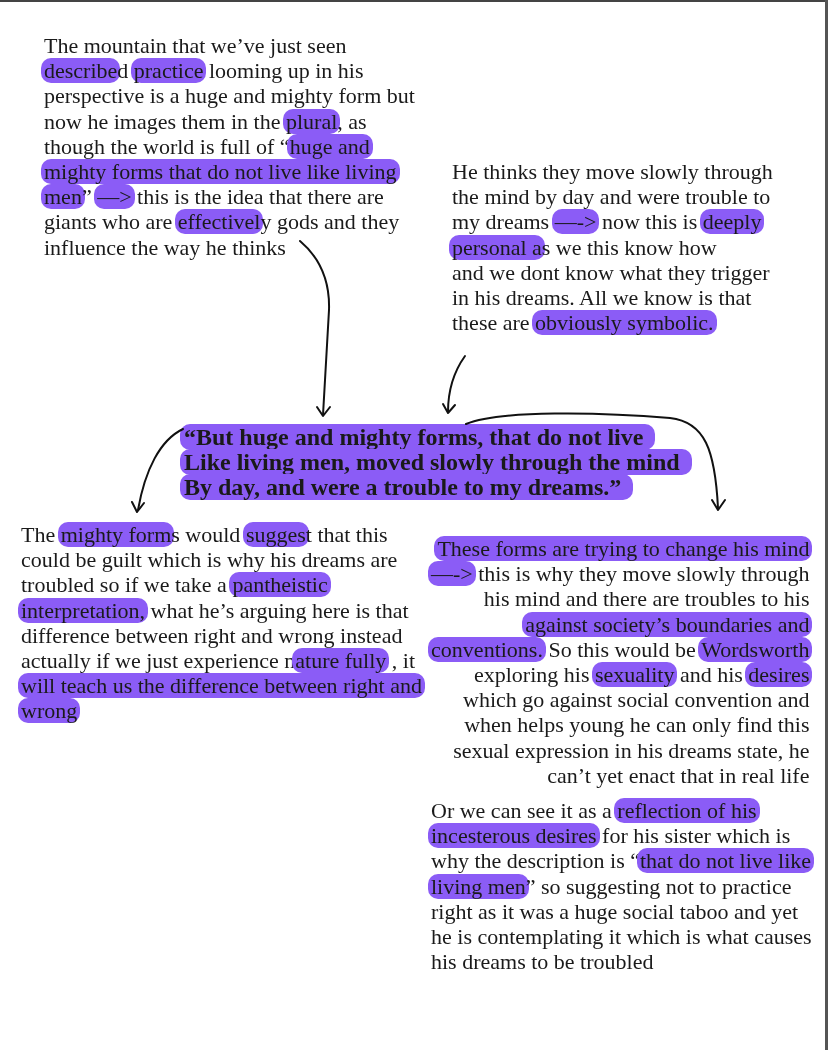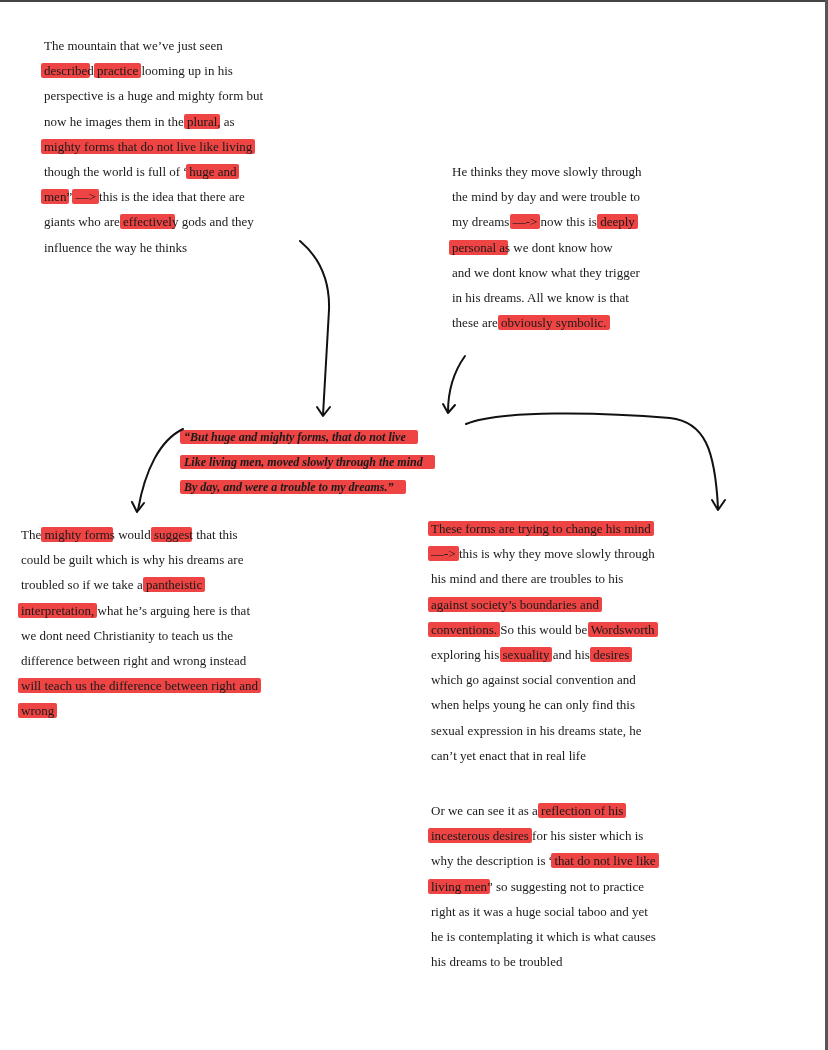--- a/index.html
+++ b/index.html
@@ -4,77 +4,77 @@
 <style>
   html, body { margin: 0; padding: 0; }
   body {
     width: 828px; height: 1050px; position: relative; overflow: hidden;
     background: #ffffff;
     font-family: "Liberation Serif", "DejaVu Serif", serif;
     color: #1a1a1a;
   }
   .frame-top { position: absolute; left: 0; top: 0; width: 828px; height: 2px; background: #444; }
   .frame-right { position: absolute; right: 0; top: 0; width: 3px; height: 1050px; background: #555; }
-  .block { position: absolute; font-size: 13px; line-height: 25.2px; white-space: nowrap; }
+  .block { position: absolute; font-size: 22px; line-height: 25.2px; white-space: nowrap; }
   .line { display: block; height: 25.2px; }
   .hl {
-    background: #ef4444;
-    border-radius: 2px;
+    background: #8b5cf6;
+    border-radius: 10px;
     padding: 0 3px;
     margin: 0 -3px;
     box-decoration-break: clone;
     -webkit-box-decoration-break: clone;
   }
-  .quote { font-weight: bold; font-size: 12px; line-height: 25px; font-style: italic; }
+  .quote { font-weight: bold; font-size: 24px; line-height: 25px; }
   .quote .line { height: 25px; }
   .quote .hl { padding: 0 12px 0 4px; margin: 0 -12px 0 -4px; }
   svg.arrows { position: absolute; left: 0; top: 0; width: 828px; height: 1050px; pointer-events: none; }
 </style>
 </head>
 <body>
 
 <div class="frame-top"></div>
 <div class="frame-right"></div>
 
 <div class="block" style="left:44px; top:33px;">
     <span class="line"><span>The mountain that we’ve just seen</span></span>
     <span class="line"><span class="hl">describe</span><span>d </span><span class="hl">practice</span><span> looming up in his</span></span>
     <span class="line"><span>perspective is a huge and mighty form but</span></span>
     <span class="line"><span>now he images them in the </span><span class="hl">plural</span><span>, as</span></span>
+    <span class="line"><span>though the world is full of “</span><span class="hl">huge and</span></span>
     <span class="line"><span class="hl">mighty forms that do not live like living</span></span>
-    <span class="line"><span>though the world is full of “</span><span class="hl">huge and</span></span>
     <span class="line"><span class="hl">men</span><span>” </span><span class="hl">—&gt;</span><span> this is the idea that there are</span></span>
     <span class="line"><span>giants who are </span><span class="hl">effectivel</span><span>y gods and they</span></span>
     <span class="line"><span>influence the way he thinks</span></span>
   </div>
 <div class="block" style="left:452px; top:159px;">
     <span class="line"><span>He thinks they move slowly through</span></span>
     <span class="line"><span>the mind by day and were trouble to</span></span>
     <span class="line"><span>my dreams </span><span class="hl">—-&gt;</span><span> now this is </span><span class="hl">deeply</span></span>
-    <span class="line"><span class="hl">personal a</span><span>s we dont know how</span></span>
+    <span class="line"><span class="hl">personal a</span><span>s we this know how</span></span>
     <span class="line"><span>and we dont know what they trigger</span></span>
     <span class="line"><span>in his dreams. All we know is that</span></span>
     <span class="line"><span>these are </span><span class="hl">obviously symbolic.</span></span>
   </div>
 <div class="block quote" style="left:184px; top:425px;">
     <span class="line"><span class="hl">“But huge and mighty forms, that do not live</span></span>
     <span class="line"><span class="hl">Like living men, moved slowly through the mind</span></span>
     <span class="line"><span class="hl">By day, and were a trouble to my dreams.”</span></span>
   </div>
 <div class="block" style="left:21px; top:522px;">
     <span class="line"><span>The </span><span class="hl">mighty form</span><span>s would </span><span class="hl">sugges</span><span>t that this</span></span>
     <span class="line"><span>could be guilt which is why his dreams are</span></span>
     <span class="line"><span>troubled so if we take a </span><span class="hl">pantheistic</span></span>
     <span class="line"><span class="hl">interpretation,</span><span> what he’s arguing here is that</span></span>
-    <span class="line"><span>we dont need Christianity to teach us the</span></span>
     <span class="line"><span>difference between right and wrong instead</span></span>
+    <span class="line"><span>actually if we just experience n</span><span class="hl">ature fully</span><span> , it</span></span>
     <span class="line"><span class="hl">will teach us the difference between right and</span></span>
     <span class="line"><span class="hl">wrong</span></span>
   </div>
-<div class="block" style="left:431px; top:516px;">
+<div class="block" style="left:431px; top:536px;text-align:right;">
     <span class="line"><span class="hl">These forms are trying to change his mind</span></span>
     <span class="line"><span class="hl">—-&gt;</span><span> this is why they move slowly through</span></span>
     <span class="line"><span>his mind and there are troubles to his</span></span>
     <span class="line"><span class="hl">against society’s boundaries and</span></span>
     <span class="line"><span class="hl">conventions.</span><span> So this would be </span><span class="hl">Wordsworth</span></span>
     <span class="line"><span>exploring his </span><span class="hl">sexuality</span><span> and his </span><span class="hl">desires</span></span>
     <span class="line"><span>which go against social convention and</span></span>
     <span class="line"><span>when helps young he can only find this</span></span>
     <span class="line"><span>sexual expression in his dreams state, he</span></span>
     <span class="line"><span>can’t yet enact that in real life</span></span>

